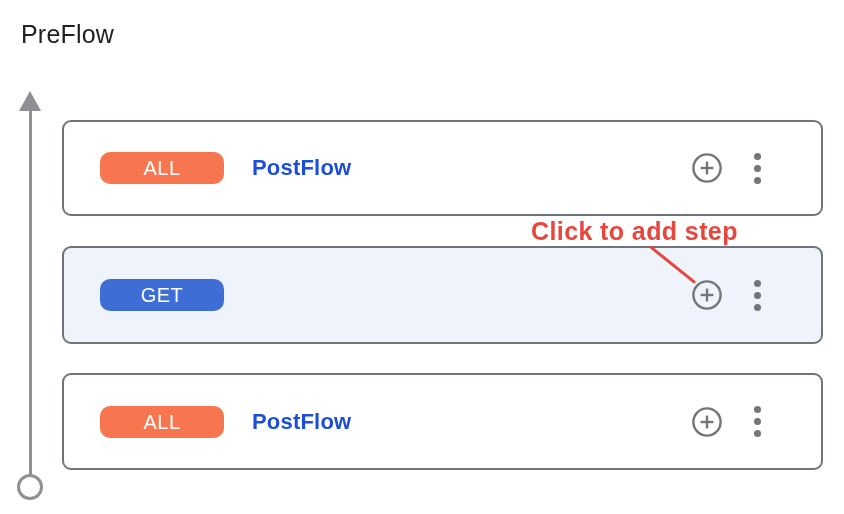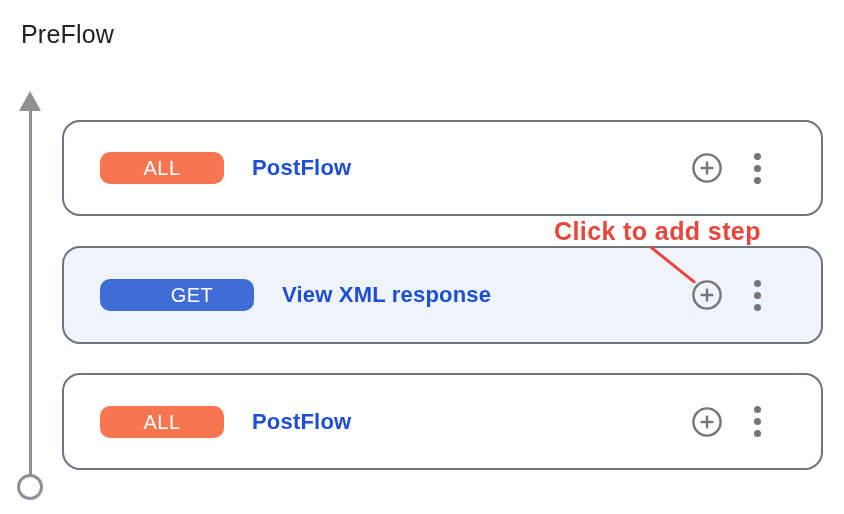--- a/index.html
+++ b/index.html
@@ -18,21 +18,21 @@
     border-left:11px solid transparent; border-right:11px solid transparent;
     border-bottom:20px solid #8e9094;
   }
   .tl-circle {
     position:absolute; left:17px; top:474px; width:26px; height:26px;
     box-sizing:border-box; border:3px solid #8e9094; border-radius:50%; background:#fff;
   }
   
   .card {
     position:absolute; left:62px; width:761px; box-sizing:border-box;
-    border:2px solid #6f747a; border-radius:18px; background:#ffffff;
+    border:2px solid #6f747a; border-radius:9px; background:#ffffff;
     display:flex; align-items:center; padding:0 60px 0 36px;
   }
   .card-0 { top:120px; height:96px; }
   .card-1 { top:246px; height:98px; }
   .card-2 { top:373px; height:97px; }
   .badge {
     flex:none; width:124px; height:32px; border-radius:10px;
     color:#ffffff; font-size:20px; line-height:32px; text-align:center;
     letter-spacing:0.5px;
   }
@@ -43,21 +43,21 @@
   .spacer { flex:1; }
   .icon-btn {
     flex:none; background:none; border:none; padding:0; margin:0;
     display:flex; align-items:center; justify-content:center; cursor:pointer;
   }
   .plus-btn { width:30px; height:30px; }
   .more-btn { width:7px; height:31px; margin-left:32px; flex-direction:column; justify-content:space-between; }
   .dot { width:7px; height:7px; border-radius:50%; }
   
   .callout-text {
-    position:absolute; left:554px; top:219px; z-index:5;
+    position:absolute; left:531px; top:219px; z-index:5;
     font-size:25px; line-height:1; font-weight:bold; letter-spacing:0.4px; white-space:nowrap;
   }
   .callout-line {
     position:absolute; left:650px; top:245px; width:58px; height:3px; z-index:5;
     border-radius:2px; transform:rotate(38.7deg); transform-origin:0 50%;
   }
 </style>
 </head>
 <body>
 
@@ -81,22 +81,21 @@
       </svg>
     </button>
     <button class="icon-btn more-btn">
       <span class="dot" style="background-color: rgb(117, 117, 117);"></span>
       <span class="dot" style="background-color: rgb(117, 117, 117);"></span>
       <span class="dot" style="background-color: rgb(117, 117, 117);"></span>
     </button>
   </div>
 
   <div class="card card-1" style="background-color: rgb(238, 243, 252); border-color: rgb(111, 116, 122);">
-    <span class="badge" style="background-color: rgb(62, 110, 213); padding-left: 30px;">GET</span>
-    <span class="card-name">View XML response</span>
+    <span class="badge" style="background-color: rgb(62, 110, 213);">GET</span>
     <span class="spacer"></span>
     <button class="icon-btn plus-btn">
       <svg width="30" height="30" viewBox="0 0 30 30">
         <circle cx="15" cy="15" r="13.6" fill="none" stroke-width="2.4" stroke="#757575"></circle>
         <line x1="15" y1="8.6" x2="15" y2="21.4" stroke-width="2.4" stroke="#757575"></line>
         <line x1="8.6" y1="15" x2="21.4" y2="15" stroke-width="2.4" stroke="#757575"></line>
       </svg>
     </button>
     <button class="icon-btn more-btn">
       <span class="dot" style="background-color: rgb(117, 117, 117);"></span>

